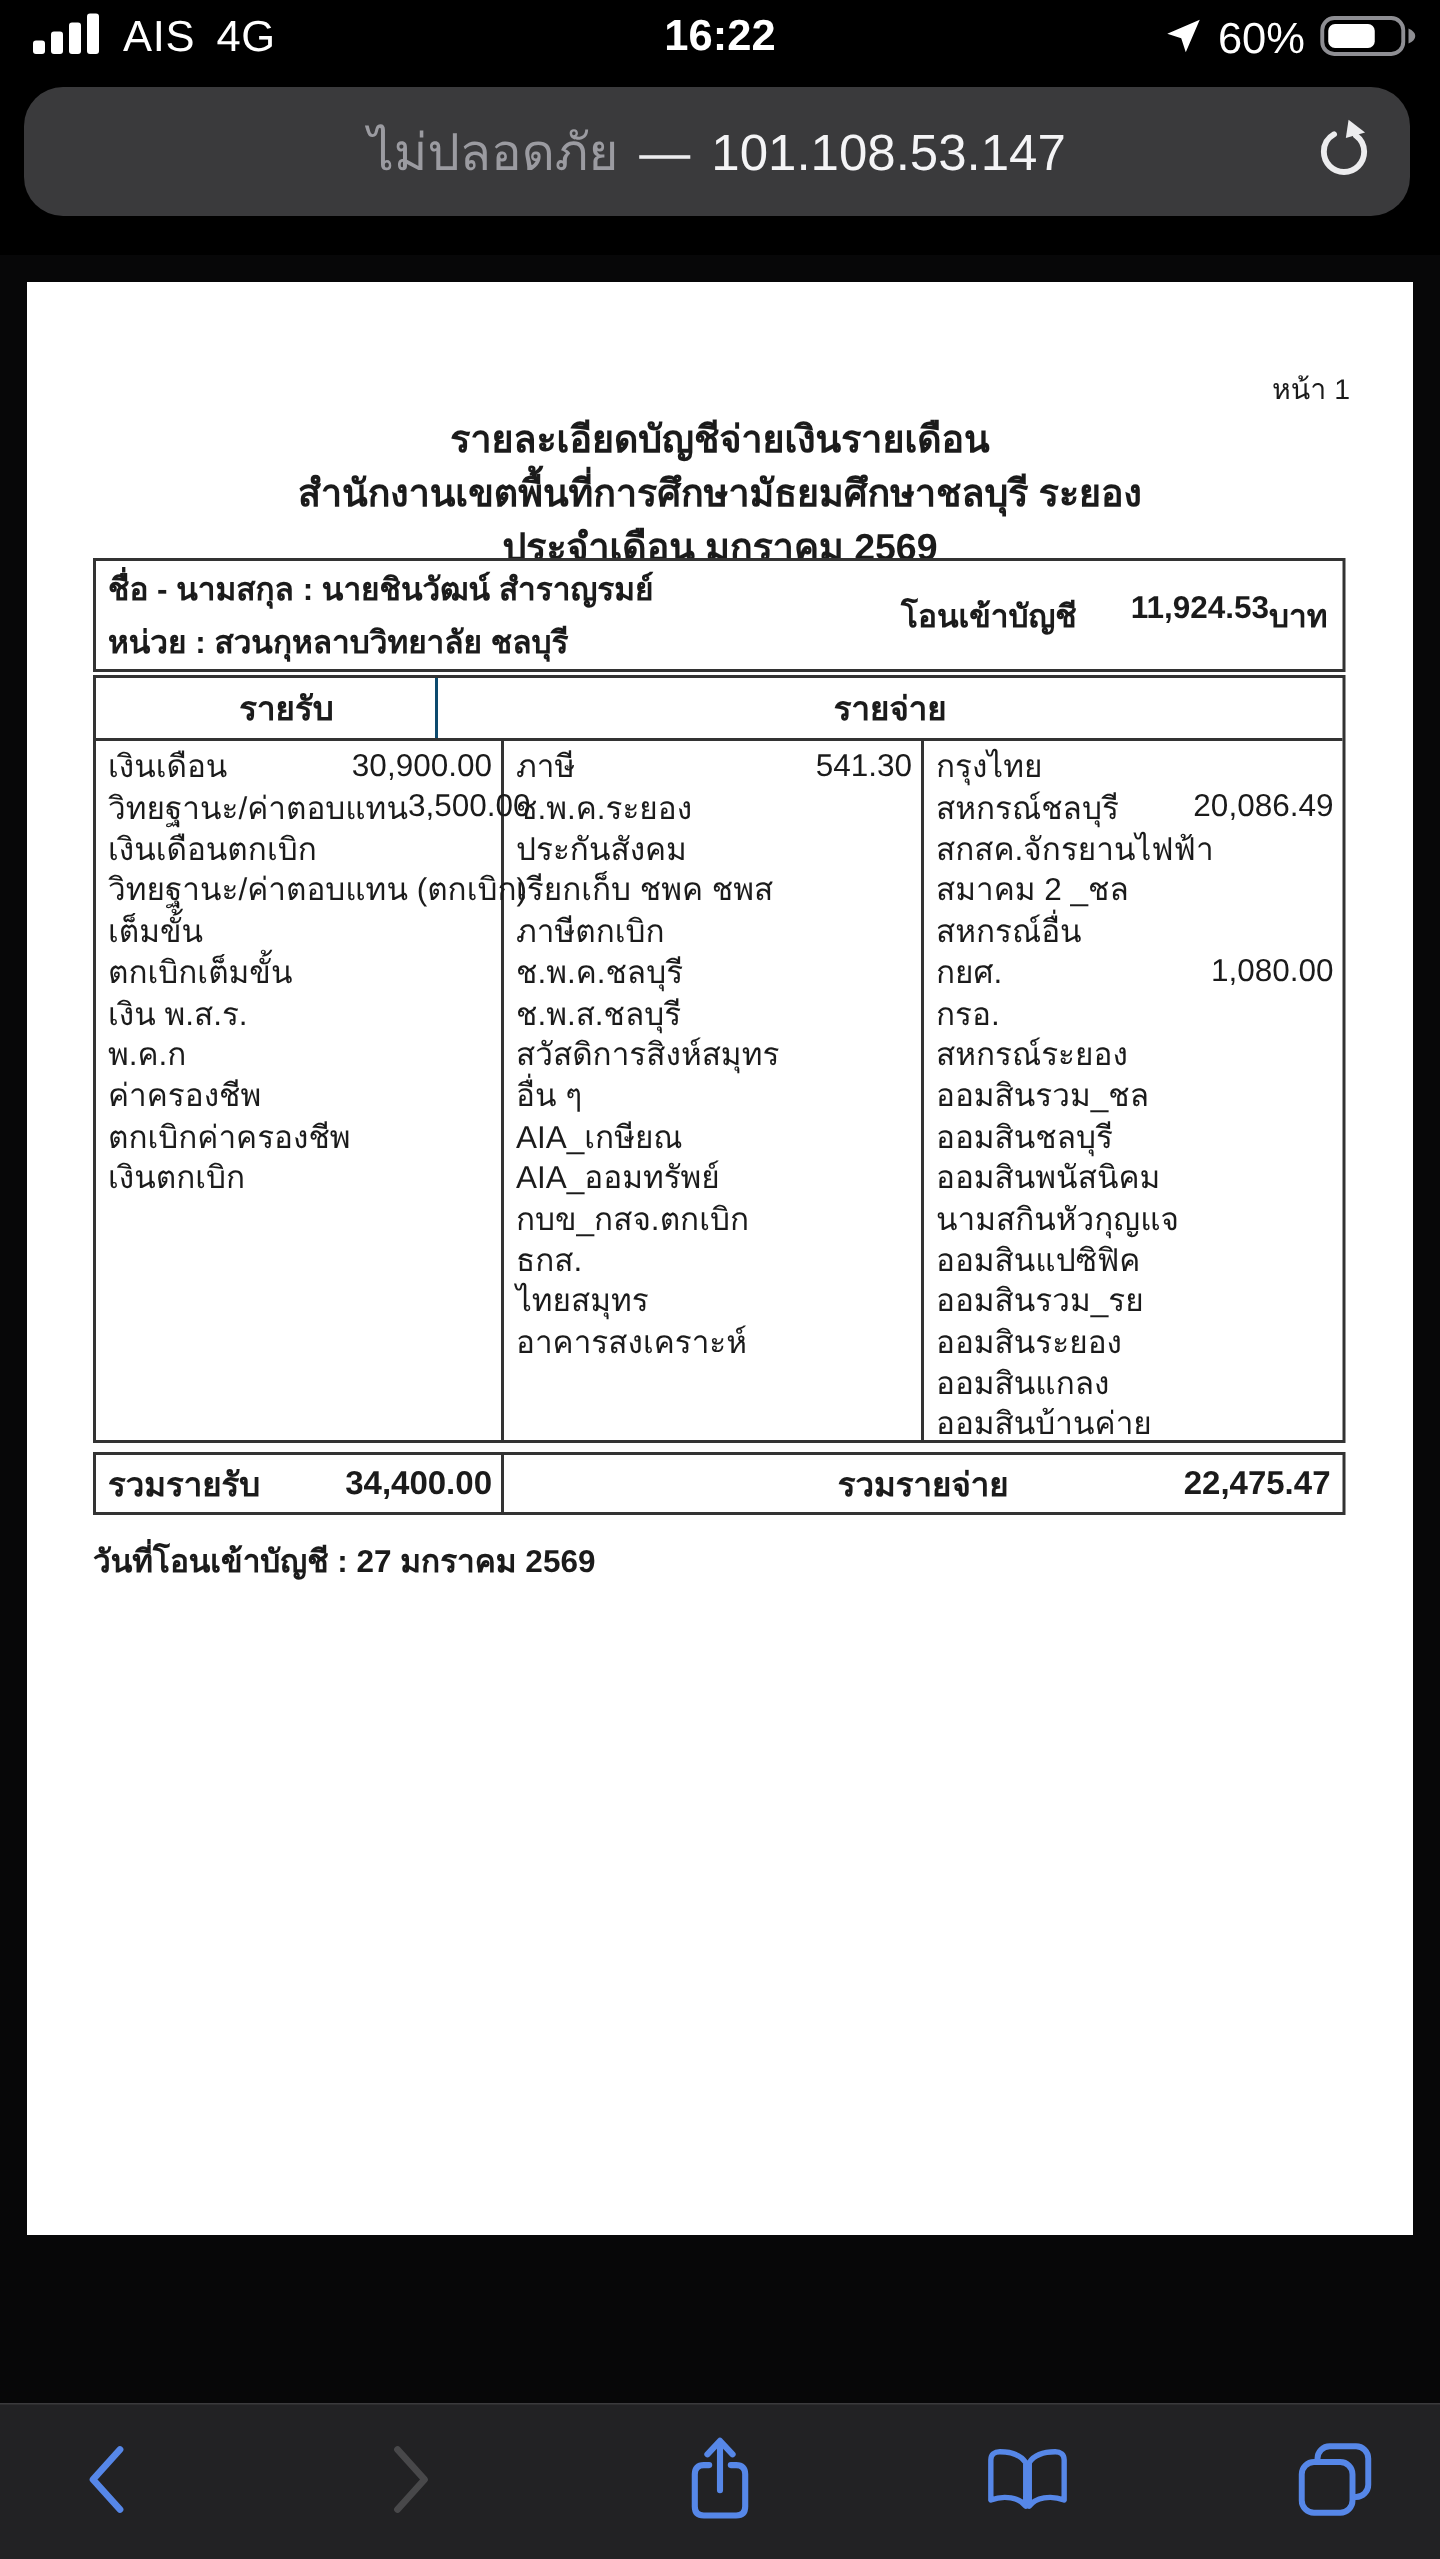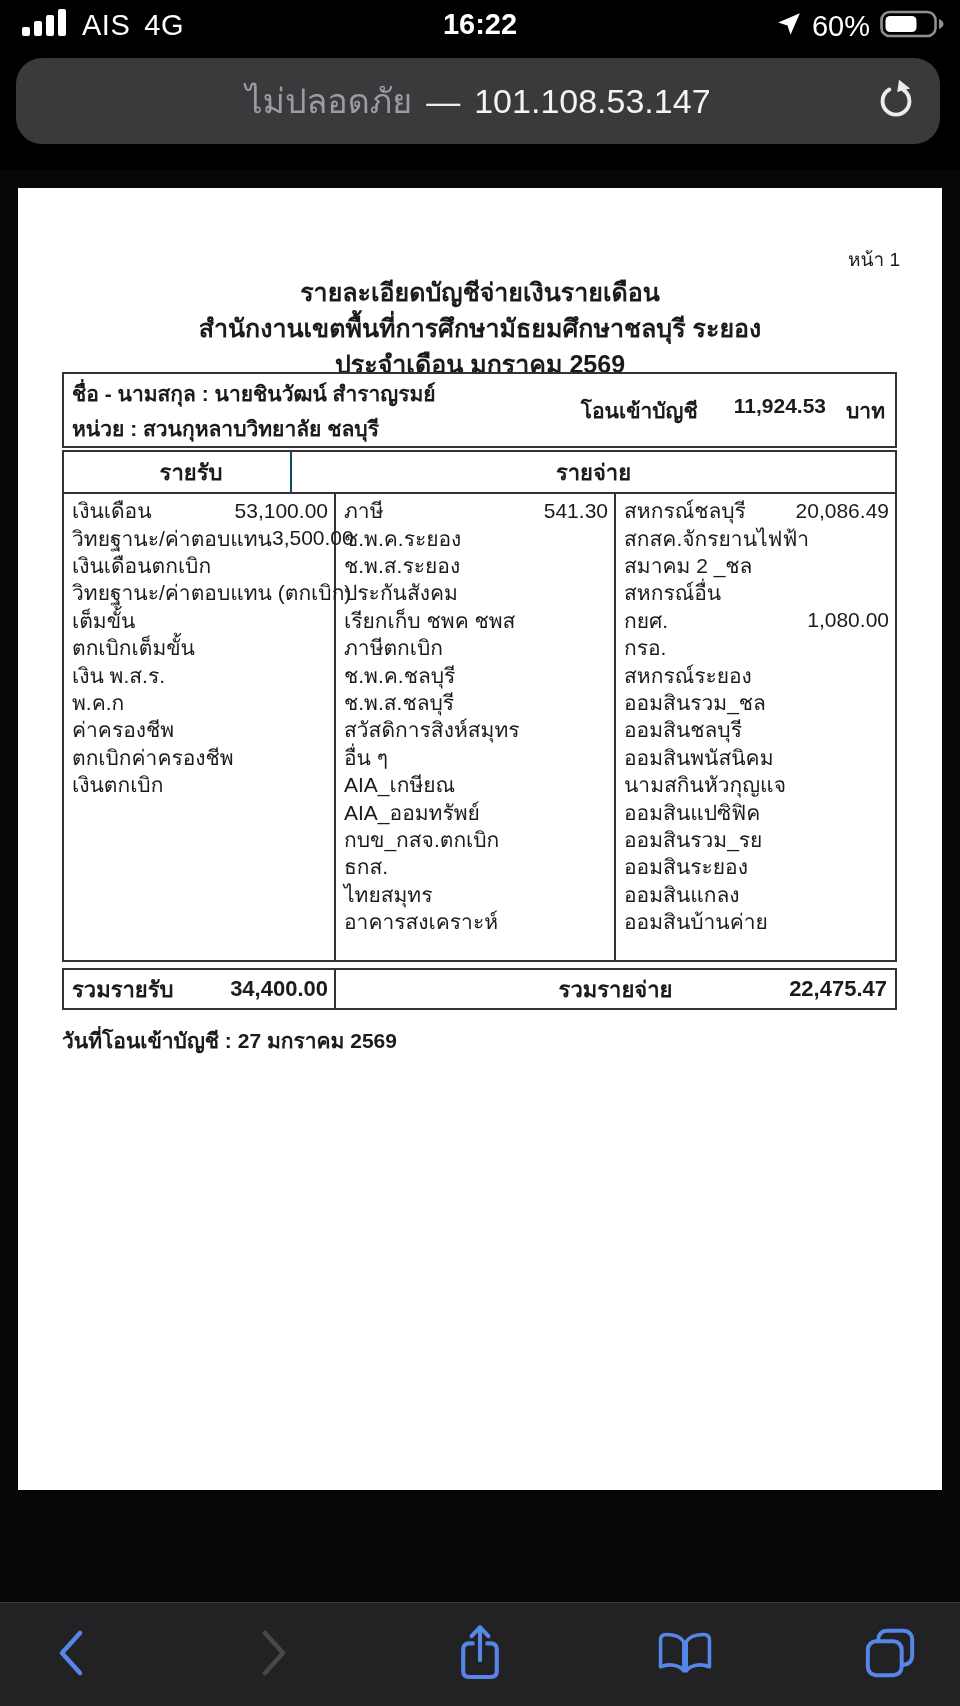--- a/index.html
+++ b/index.html
@@ -30,21 +30,21 @@
   .doc{position:absolute;left:18px;top:18px;width:924px;height:1302px;background:#fff;color:#1b1b1b;}
   .doc *{box-sizing:border-box;}
   .page-num{position:absolute;top:56px;right:42px;font-size:19px;}
   .doc-title{position:absolute;left:0;width:100%;text-align:center;font-weight:bold;font-size:25px;}
   .t1{top:84px;} .t2{top:120px;} .t3{top:156px;}
 
   .info-box{position:absolute;left:44px;top:184px;width:835px;height:76px;border:2px solid #333;}
   .info-left{position:absolute;left:8px;top:2px;font-weight:bold;font-size:21px;line-height:35px;}
   .info-right{position:absolute;right:10px;top:0;height:100%;display:flex;align-items:center;gap:36px;
               font-weight:bold;font-size:21px;}
-  .info-right .amt{display:flex;gap:20px;}
+  .info-right .amt{display:flex;gap:0;}
 
   .table-box{position:absolute;left:44px;top:262px;width:835px;height:512px;border:2px solid #333;}
   .thead{display:flex;height:42px;border-bottom:2px solid #333;font-weight:bold;font-size:22px;}
   .th-income{width:228px;border-right:2px solid #0c4a6e;display:flex;align-items:center;justify-content:center;padding-left:28px;}
   .th-expense{flex:1;display:flex;align-items:center;justify-content:center;}
   .tbody{display:flex;height:466px;}
   .col{padding-top:3px;}
   .c1{width:272px;border-right:2px solid #333;}
   .c2{width:280px;border-right:2px solid #333;}
   .c3{flex:1;}
@@ -144,21 +144,21 @@
 
       <div class="table-box">
         <div class="thead">
           <div class="th-income">รายรับ</div>
           <div class="th-expense">รายจ่าย</div>
         </div>
         <div class="tbody">
           <div class="col c1">
               <div class="trow">
                 <span class="tlabel">เงินเดือน</span>
-                <span class="tamount">53,100.00</span>
+                <span class="tamount">30,900.00</span>
               </div>
               <div class="trow">
                 <span class="tlabel">วิทยฐานะ/ค่าตอบแทน</span>
                 <span class="tamount">3,500.00</span>
               </div>
               <div class="trow">
                 <span class="tlabel">เงินเดือนตกเบิก</span>
                 <span class="tamount"></span>
               </div>
               <div class="trow">
@@ -197,24 +197,20 @@
           <div class="col c2">
               <div class="trow">
                 <span class="tlabel">ภาษี</span>
                 <span class="tamount">541.30</span>
               </div>
               <div class="trow">
                 <span class="tlabel">ช.พ.ค.ระยอง</span>
                 <span class="tamount"></span>
               </div>
               <div class="trow">
-                <span class="tlabel">ช.พ.ส.ระยอง</span>
-                <span class="tamount"></span>
-              </div>
-              <div class="trow">
                 <span class="tlabel">ประกันสังคม</span>
                 <span class="tamount"></span>
               </div>
               <div class="trow">
                 <span class="tlabel">เรียกเก็บ ชพค ชพส</span>
                 <span class="tamount"></span>
               </div>
               <div class="trow">
                 <span class="tlabel">ภาษีตกเบิก</span>
                 <span class="tamount"></span>
@@ -254,20 +250,24 @@
               <div class="trow">
                 <span class="tlabel">ไทยสมุทร</span>
                 <span class="tamount"></span>
               </div>
               <div class="trow">
                 <span class="tlabel">อาคารสงเคราะห์</span>
                 <span class="tamount"></span>
               </div>
             </div>
           <div class="col c3">
+              <div class="trow">
+                <span class="tlabel">กรุงไทย</span>
+                <span class="tamount"></span>
+              </div>
               <div class="trow">
                 <span class="tlabel">สหกรณ์ชลบุรี</span>
                 <span class="tamount">20,086.49</span>
               </div>
               <div class="trow">
                 <span class="tlabel">สกสค.จักรยานไฟฟ้า</span>
                 <span class="tamount"></span>
               </div>
               <div class="trow">
                 <span class="tlabel">สมาคม 2 _ชล</span>

